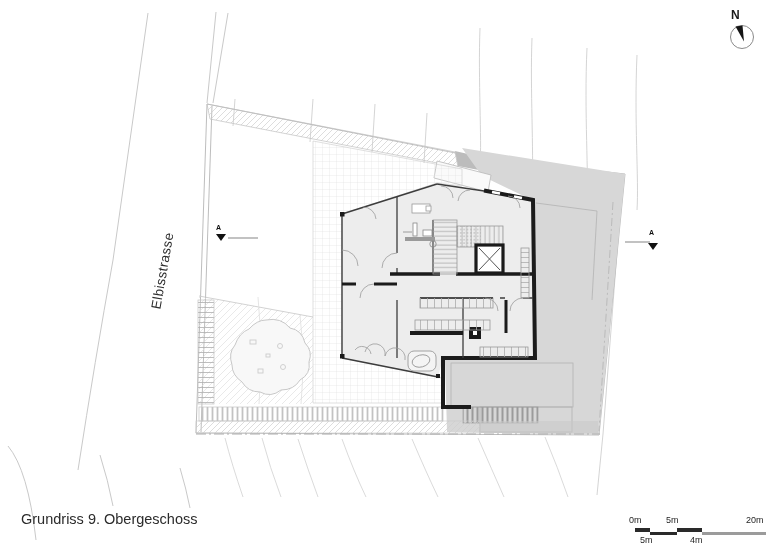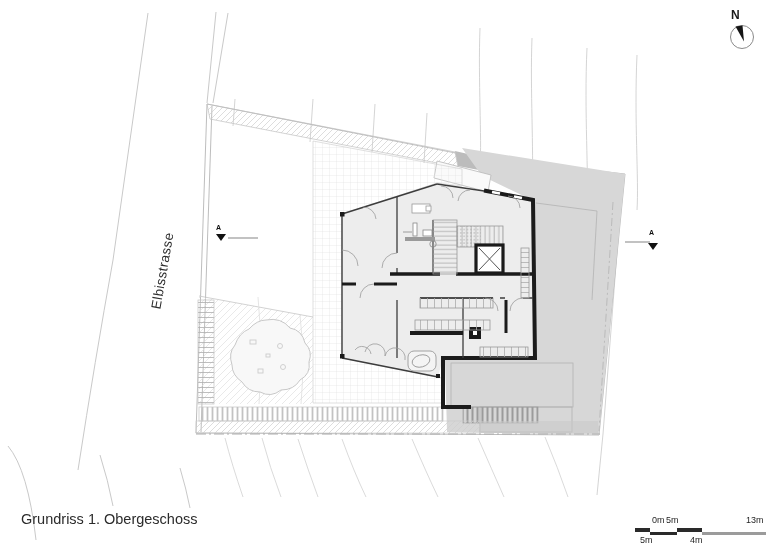--- a/index.html
+++ b/index.html
@@ -12,21 +12,21 @@
   #north-label{left:731px;top:8px;font-size:12px;font-weight:bold;color:#1a1a1a;}
   #street-label{
     left:99px;top:262px;width:130px;height:18px;text-align:center;
     font-size:13.5px;color:#2e2e2e;letter-spacing:.4px;
     transform:rotate(-80deg);
   }
   #section-a-left{left:216px;top:224px;font-size:7px;font-weight:bold;color:#111;}
   #section-a-right{left:649px;top:229px;font-size:7px;font-weight:bold;color:#111;}
   #drawing-title{left:21px;top:511px;font-size:14.5px;color:#2b2b2b;}
   .scale-lbl{font-size:9px;color:#1f1f1f;}
-  #scale-0{left:629px;top:515px;margin-left:23px;}
+  #scale-0{left:629px;top:515px;}
   #scale-3{left:666px;top:515px;}
   #scale-10{left:746px;top:515px;}
   #scale-1{left:640px;top:535px;}
   #scale-5{left:690px;top:535px;}
   .scale-seg{position:absolute;height:3.5px;}
   #seg-0-1{left:635px;top:528px;width:15px;background:#2a2a2a;}
   #seg-1-3{left:650px;top:531.5px;width:27px;background:#2a2a2a;}
   #seg-3-5{left:677px;top:528px;width:25px;background:#2a2a2a;}
   #seg-5-10{left:702px;top:531.5px;width:64px;background:#9b9b9b;}
 </style>
@@ -264,26 +264,26 @@
 </svg>
 
 <div class="lbl" id="north-label">N</div>
 
 <div class="lbl" id="street-label">Elbisstrasse</div>
 
 <div class="lbl" id="section-a-left">A</div>
 
 <div class="lbl" id="section-a-right">A</div>
 
-<div class="lbl" id="drawing-title">Grundriss 1. Obergeschoss</div>
+<div class="lbl" id="drawing-title">Grundriss 9. Obergeschoss</div>
 
 <div>
   <span class="lbl scale-lbl" id="scale-0">0m</span>
   <span class="lbl scale-lbl" id="scale-3">5m</span>
-  <span class="lbl scale-lbl" id="scale-10">13m</span>
+  <span class="lbl scale-lbl" id="scale-10">20m</span>
   <span class="lbl scale-lbl" id="scale-1">5m</span>
   <span class="lbl scale-lbl" id="scale-5">4m</span>
   <div class="scale-seg" id="seg-0-1"></div>
   <div class="scale-seg" id="seg-1-3"></div>
   <div class="scale-seg" id="seg-3-5"></div>
   <div class="scale-seg" id="seg-5-10"></div>
 </div>
 
 </div>
 

